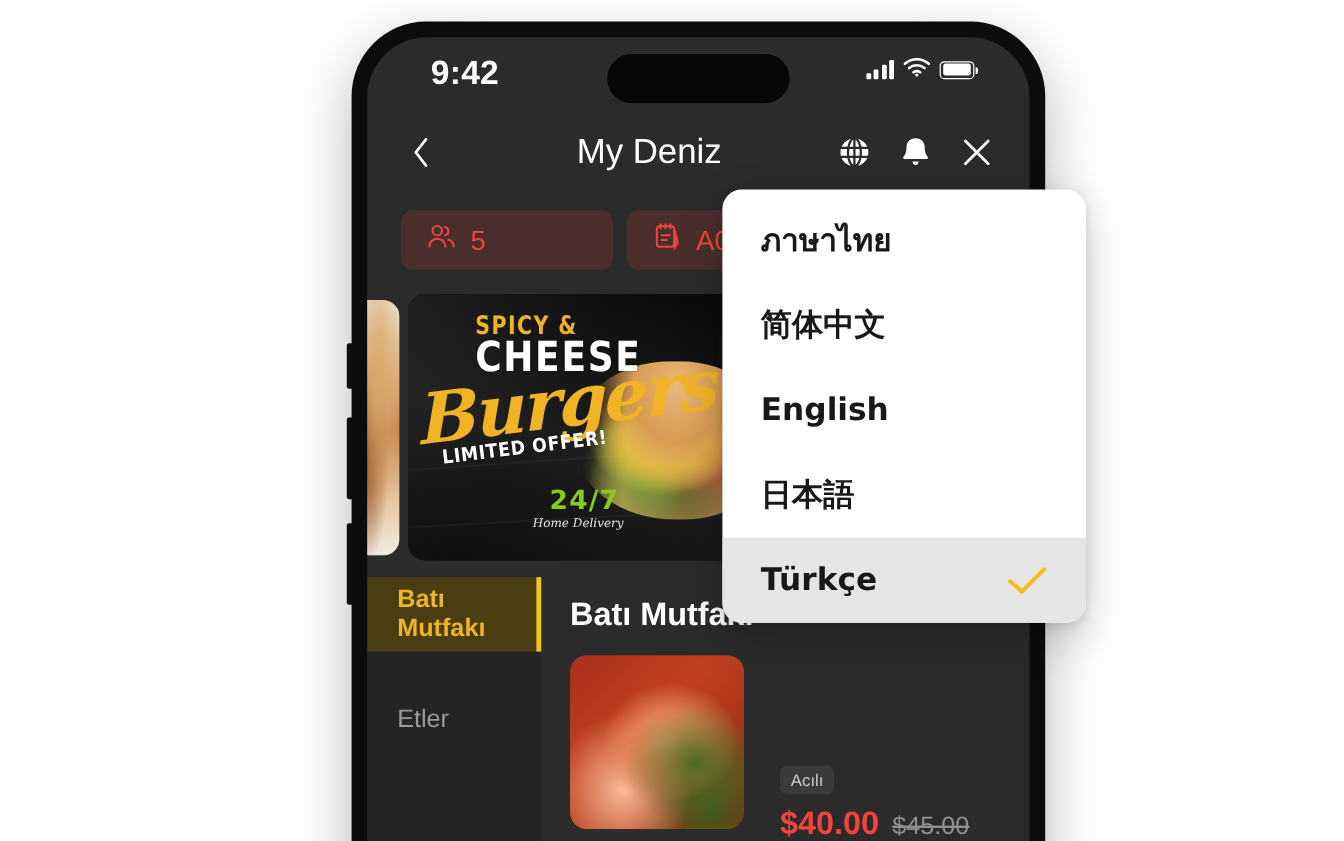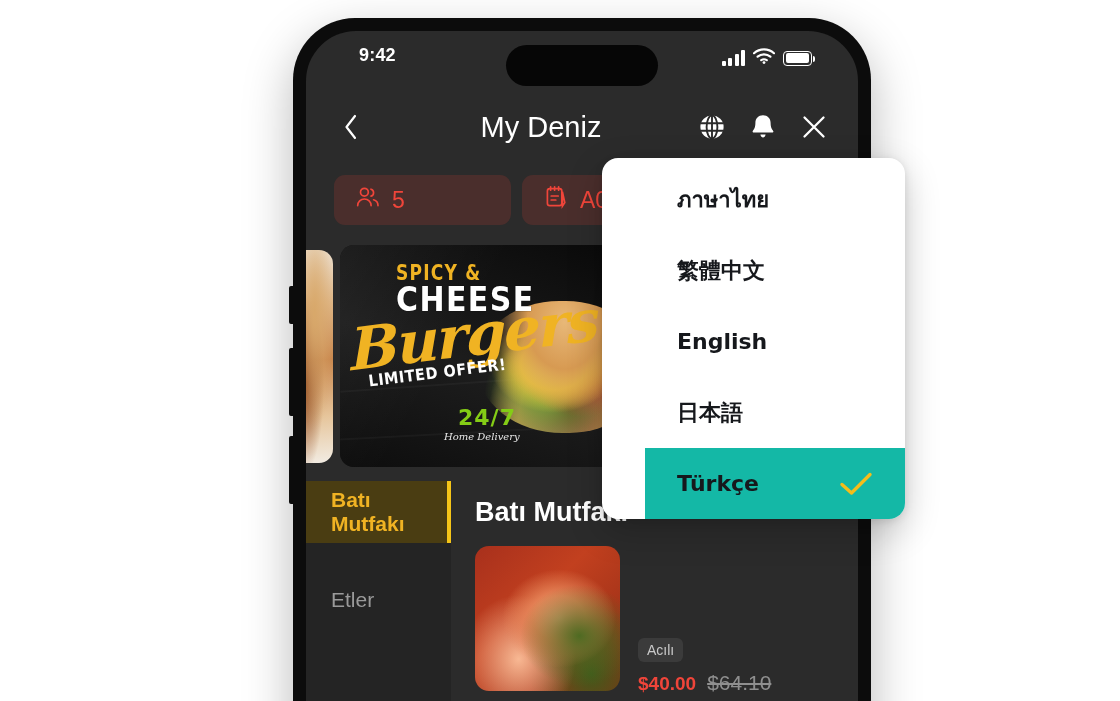--- a/index.html
+++ b/index.html
@@ -61,21 +61,21 @@
     position: absolute;
     left: 0; top: 0;
     width: 100%;
     height: 62px;
   }
   #status-time {
     position: absolute;
     left: 53px;
     top: 14px;
     color: #fff;
-    font-size: 18px;
+    font-size: 28px;
     font-weight: 600;
     letter-spacing: 0.2px;
     font-family: "Liberation Sans", sans-serif;
   }
   #dynamic-island {
     position: absolute;
     left: 50%;
     transform: translateX(-50%);
     top: 14px;
     width: 152px;
@@ -296,21 +296,21 @@
     padding: 16px 0 0 24px;
     box-sizing: border-box;
   }
   #section-title {
     color: #ffffff;
     font-size: 27px;
     font-weight: 700;
     font-family: "Liberation Sans", sans-serif;
     white-space: nowrap;
   }
-  #dish-row { display:flex; gap: 18px; margin-top: 18px; }
+  #dish-row { display:flex; gap: 30px; margin-top: 18px; }
   #dish-img {
     width: 145px; height: 145px;
     border-radius: 14px;
     flex: none;
     background:
       radial-gradient(ellipse at 72% 62%, #4e6b22 0%, rgba(78,107,34,0) 40%),
       radial-gradient(ellipse at 58% 50%, #f5a579 0%, #e8875a 22%, rgba(232,135,90,0) 48%),
       radial-gradient(ellipse at 30% 78%, #f8b893 0%, rgba(248,184,147,0) 40%),
       radial-gradient(ellipse at 80% 88%, #3f5a1a 0%, rgba(63,90,26,0) 38%),
       linear-gradient(135deg, #a8301c 0%, #c2401f 40%, #8e2a14 100%);
@@ -326,21 +326,21 @@
     font-family: "Liberation Sans", sans-serif;
   }
   #dish-prices {
     margin-top: 9px;
     display: flex;
     align-items: baseline;
     gap: 11px;
   }
   #price-now {
     color: #f0453a;
-    font-size: 19px;
+    font-size: 27px;
     font-weight: 700;
     font-family: "Liberation Sans", sans-serif;
   }
   #price-old {
     color: #8f8f8f;
     font-size: 21px;
     text-decoration: line-through;
     font-family: "Liberation Sans", sans-serif;
   }
 
@@ -356,29 +356,28 @@
     overflow: hidden;
     padding: 6px 0 0 0;
   }
   .lang-item {
     height: 71px;
     display: flex;
     align-items: center;
     padding: 0 32px;
     box-sizing: border-box;
     color: #16181c;
-    font-size: 22px;
+    font-size: 26px;
     font-weight: 700;
     font-family: "DejaVu Sans", "Liberation Sans", sans-serif;
     cursor: pointer;
     justify-content: space-between;
-    margin-left: 43px;
   }
   .lang-item.selected {
-    background: #14b8a6;
+    background: #e5e5e5;
   }
   .lang-check { color: #f5bd1a; display:flex; align-items:center; }
 </style>
 </head>
 <body>
 
 <div id="stage">
 
   <div id="phone">
     <div class="side-btn b1"></div>
@@ -494,37 +493,37 @@
           </div>
         </div>
         <div id="cat-main">
           <div id="section-title">Batı Mutfakı</div>
           <div id="dish-row">
             <div id="dish-img"></div>
             <div id="dish-info">
               <span id="dish-badge">Acılı</span>
               <div id="dish-prices">
                 <span id="price-now">$40.00</span>
-                <span id="price-old">$64.10</span>
+                <span id="price-old">$45.00</span>
               </div>
             </div>
           </div>
         </div>
 
       </div>
 
     </div>
   </div>
 
   <div id="lang-menu">
     <div class="lang-item">
       <span>ภาษาไทย</span>
     </div>
     <div class="lang-item">
-      <span>繁體中文</span>
+      <span>简体中文</span>
     </div>
     <div class="lang-item">
       <span>English</span>
     </div>
     <div class="lang-item">
       <span>日本語</span>
     </div>
     <div class="lang-item selected">
       <span>Türkçe</span>
       <span class="lang-check">

